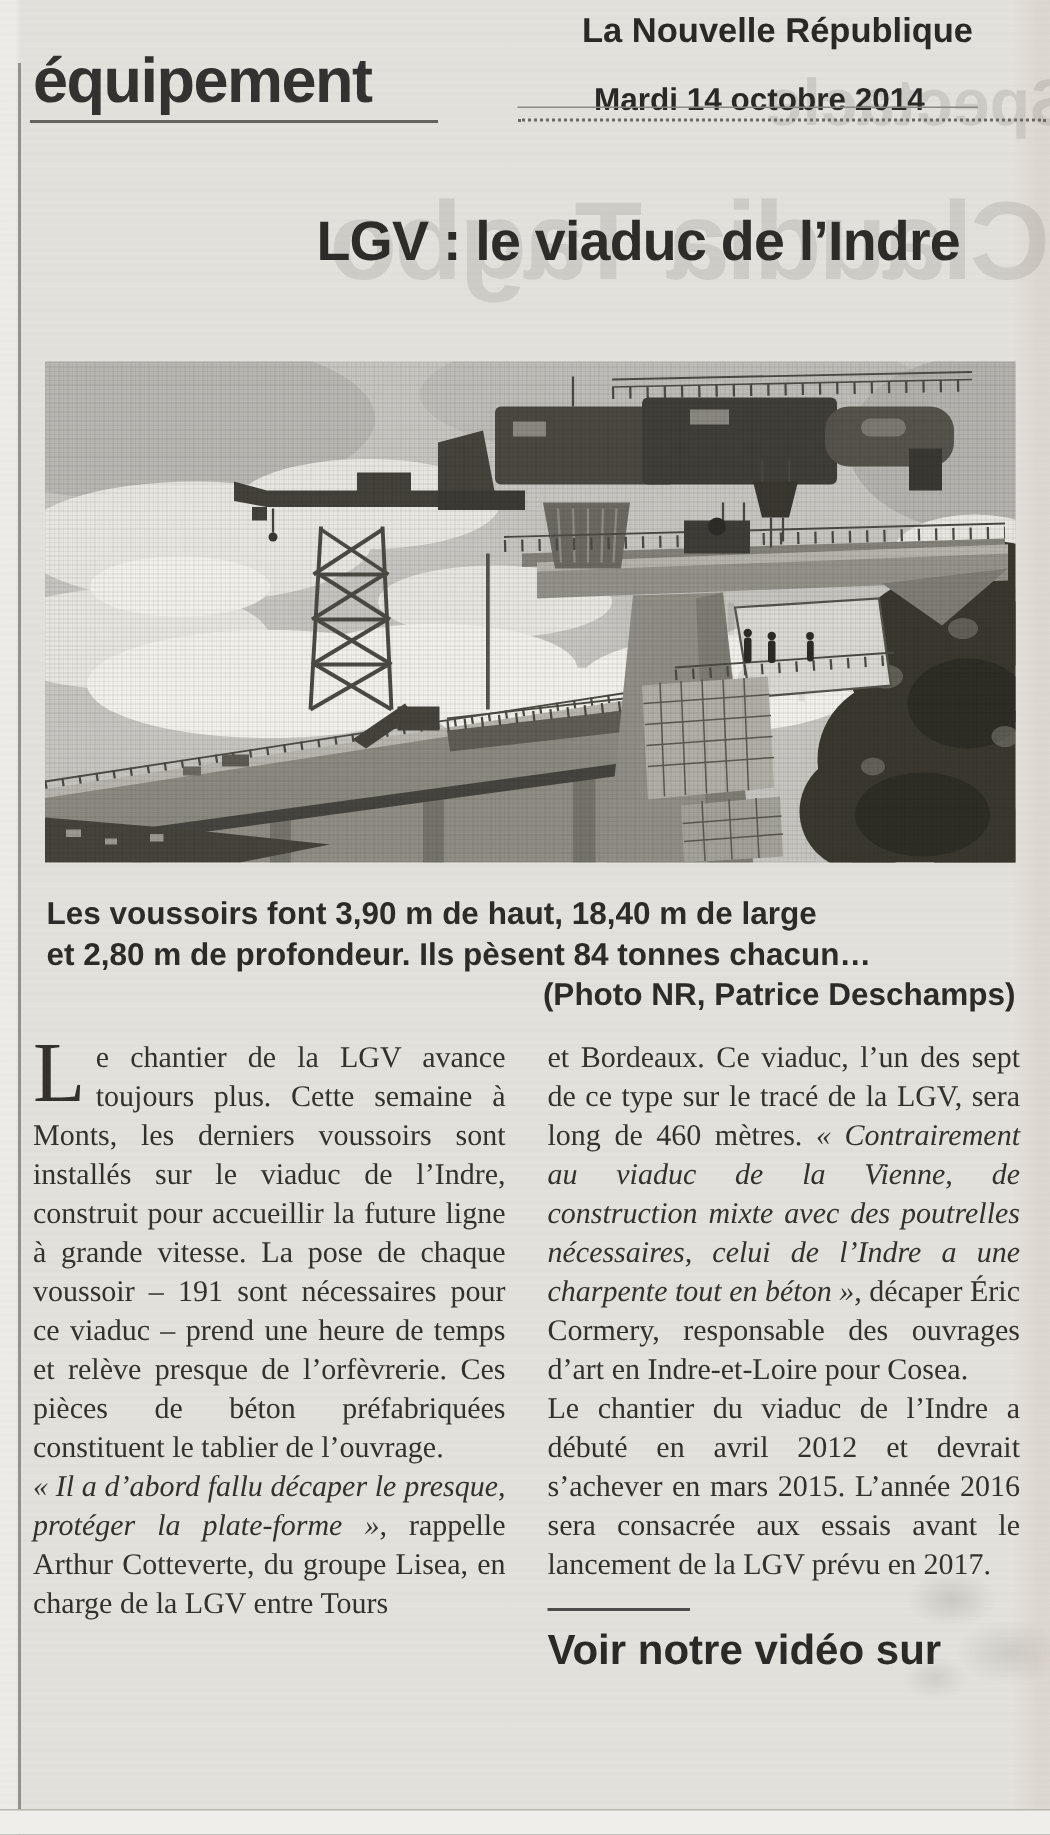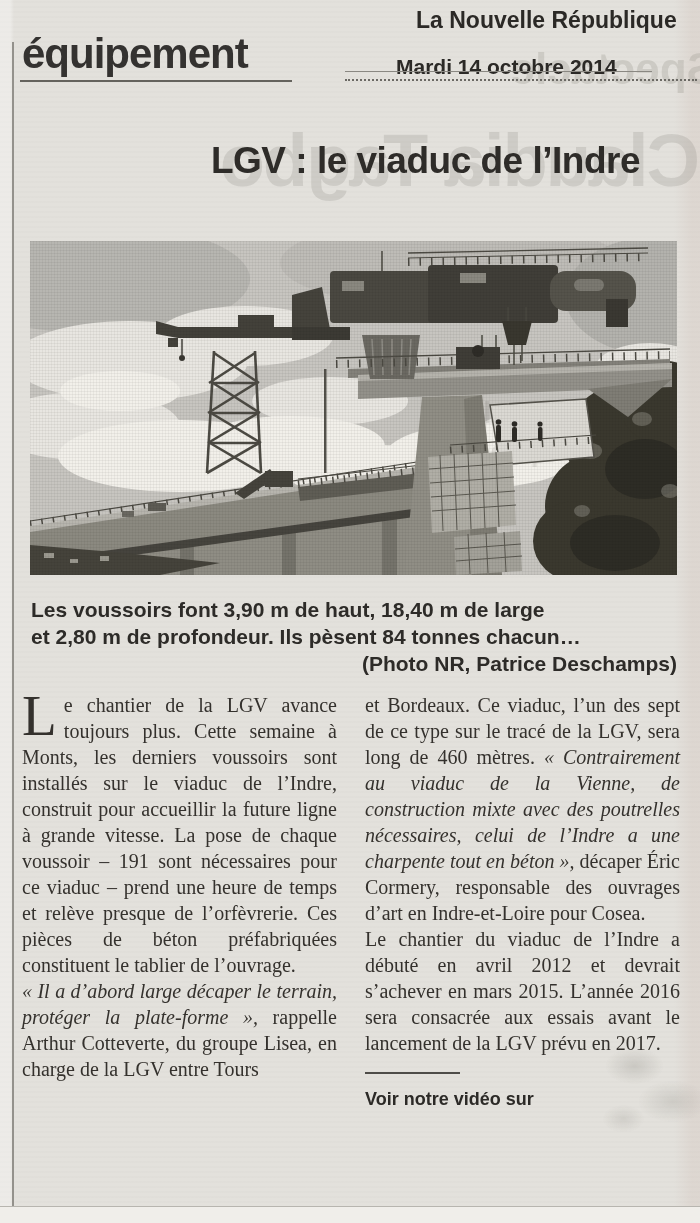--- a/index.html
+++ b/index.html
@@ -13,21 +13,21 @@
     font-family:"Liberation Sans",sans-serif;color:#2e2c29;
   }
   .fold-line{position:absolute;left:12px;top:42px;bottom:0;width:2px;background:#85837c;opacity:.85;}
   
   .section-title{
     position:absolute;left:22px;top:30px;font-size:42px;font-weight:bold;
     letter-spacing:-1px;color:#343230;
   }
   .section-rule{position:absolute;left:20px;top:80px;width:272px;height:0;border-top:2px solid #57554f;opacity:.9;}
   .masthead{position:absolute;left:388px;top:8px;width:300px;line-height:1.1;}
-  .masthead .np{font-size:23px;font-weight:bold;color:#2b2926;margin-left:28px;}
+  .masthead .np{font-size:23px;font-weight:bold;color:#2b2926;}
   .masthead .dt{font-size:21px;font-weight:bold;color:#2b2926;margin-top:22px;margin-left:8px;}
   .mast-rule-solid{position:absolute;left:345px;top:71px;width:307px;border-top:1px solid #8a8882;}
   .mast-rule-dotted{position:absolute;left:345px;top:79px;width:352px;border-top:2px dotted #6b6964;}
   
   .headline{
     position:absolute;left:24px;top:122px;width:600px;
     font-size:37px;line-height:45px;font-weight:bold;letter-spacing:-.5px;color:#2e2c29;
   }
   
   .ghost{position:absolute;transform:scaleX(-1);font-weight:bold;white-space:nowrap;pointer-events:none;}
@@ -60,21 +60,21 @@
     margin:0;font-family:"Liberation Serif",serif;font-size:20px;line-height:26px;
     text-align:justify;color:#34312d;
   }
   .col p + p{margin-top:0;}
   .col .it{font-style:italic;}
   .dropcap{
     float:left;font-family:"Liberation Serif",serif;font-size:57px;line-height:44px;
     padding:2px 7px 0 0;color:#34312d;
   }
   .endnote-rule{width:95px;border-top:2px solid #4e4c48;margin:16px 0 12px 0;}
-  .endnote{font-family:"Liberation Sans",sans-serif;font-size:18px;line-height:27px;font-weight:bold;color:#2c2a27;}
+  .endnote{font-family:"Liberation Sans",sans-serif;font-size:28px;line-height:27px;font-weight:bold;color:#2c2a27;}
   
   .bottom-band{position:absolute;left:0;right:0;bottom:0;height:16px;background:#f0eeea;border-top:1px solid #b7b5af;}
 </style>
 </head>
 <body>
 
 <div class="page">
 
   <div class="fold-line"></div>
 
@@ -306,21 +306,21 @@
 
   <div class="caption">
     <div>Les voussoirs font 3,90 m de haut, 18,40 m de large</div>
     <div>et 2,80 m de profondeur. Ils pèsent 84 tonnes chacun…</div>
   </div>
   <div class="credit">(Photo NR, Patrice Deschamps)</div>
 
   <div class="columns">
     <div class="col">
         <p><span class="dropcap">L</span><span>e chantier de la LGV avance toujours plus. Cette semaine à Monts, les derniers voussoirs sont installés sur le viaduc de l’Indre, construit pour accueillir la future ligne à grande vitesse. La pose de chaque voussoir – 191 sont nécessaires pour ce viaduc – prend une heure de temps et relève presque de l’orfèvrerie. Ces pièces de béton préfabriquées constituent le tablier de l’ouvrage.</span></p>
-        <p><span class="it">« Il a d’abord large décaper le terrain, protéger la plate-forme », </span><span>rappelle Arthur Cotteverte, du groupe Lisea, en charge de la LGV entre Tours</span></p>
+        <p><span class="it">« Il a d’abord fallu décaper le presque, protéger la plate-forme », </span><span>rappelle Arthur Cotteverte, du groupe Lisea, en charge de la LGV entre Tours</span></p>
       </div>
     <div class="col">
     <p><span>et Bordeaux. Ce viaduc, l’un des sept de ce type sur le tracé de la LGV, sera long de 460 mètres. </span><span class="it">« Contrairement au viaduc de la Vienne, de construction mixte avec des poutrelles nécessaires, celui de l’Indre a une charpente tout en béton », </span><span>décaper Éric Cormery, responsable des ouvrages d’art en Indre-et-Loire pour Cosea.</span></p>
         <p><span>Le chantier du viaduc de l’Indre a débuté en avril 2012 et devrait s’achever en mars 2015. L’année 2016 sera consacrée aux essais avant le lancement de la LGV prévu en 2017.</span></p>
         <div class="endnote-rule"></div>
         <div class="endnote">
           <div>Voir notre vidéo sur</div>
         </div>
       </div>
   </div>

